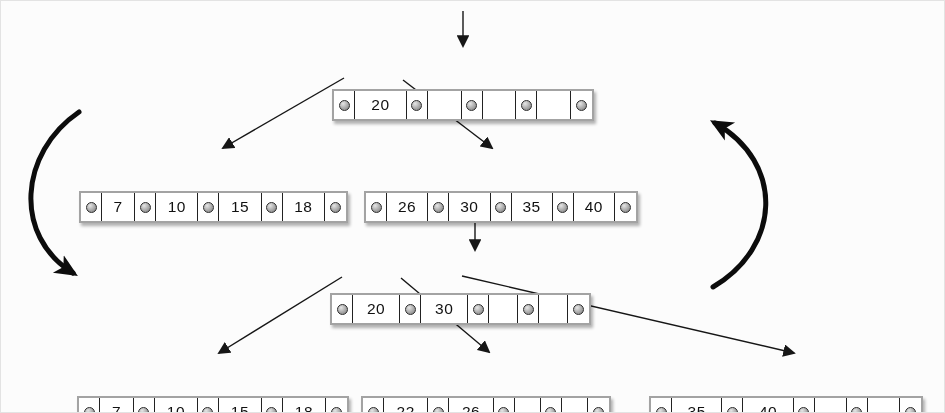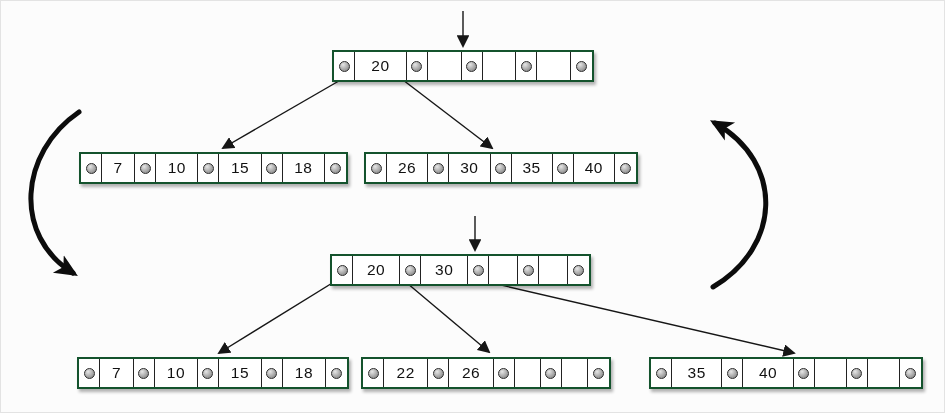--- a/index.html
+++ b/index.html
@@ -4,22 +4,23 @@
 <style>
   html,body{margin:0;padding:0;}
   body{font-family:"Liberation Sans","DejaVu Sans",sans-serif;background:#fff;}
   .canvas{
     position:relative;width:943px;height:411px;
     background:#fcfcfc;border:1px solid #e3e3e3;overflow:hidden;
   }
   
   .node{
     position:absolute;display:flex;align-items:stretch;box-sizing:border-box;
-    height:32px;background:#fff;border:2px solid #14532d;
+    height:32px;background:#fff;border:2px solid #a3a3a3;
     box-shadow:2px 3px 3px rgba(0,0,0,0.30);
+    margin-top:39px;
   }
   .pc{
     box-sizing:border-box;flex:0 0 21px;display:flex;align-items:center;justify-content:center;
     border-right:1.5px solid #222;background:#fff;
   }
   .kc{
     box-sizing:border-box;flex:1 1 auto;display:flex;align-items:center;justify-content:center;
     border-right:1.5px solid #222;background:#fff;
     font-size:15.5px;font-weight:500;color:#111;letter-spacing:0.5px;
   }

